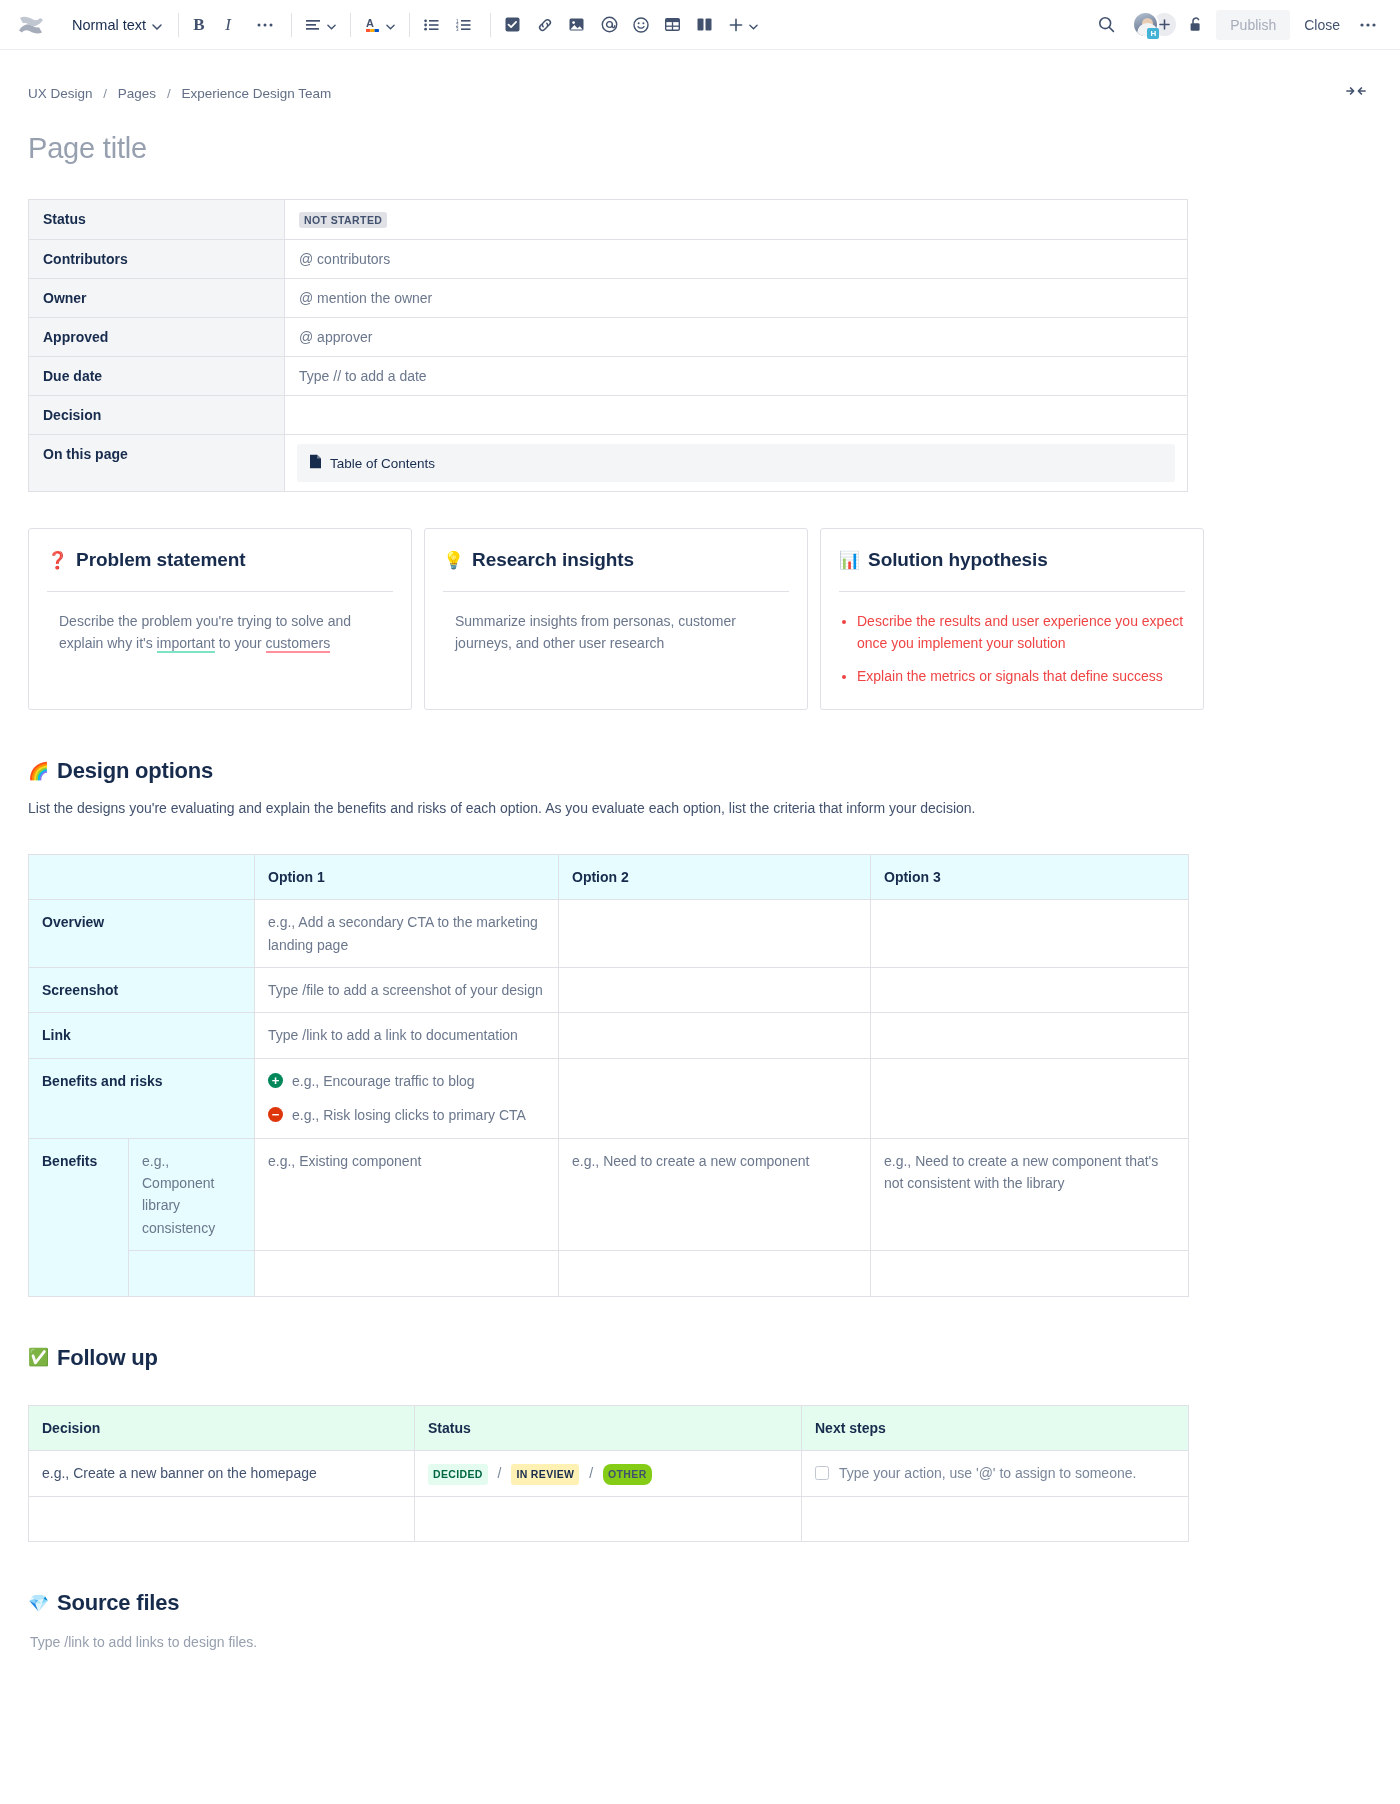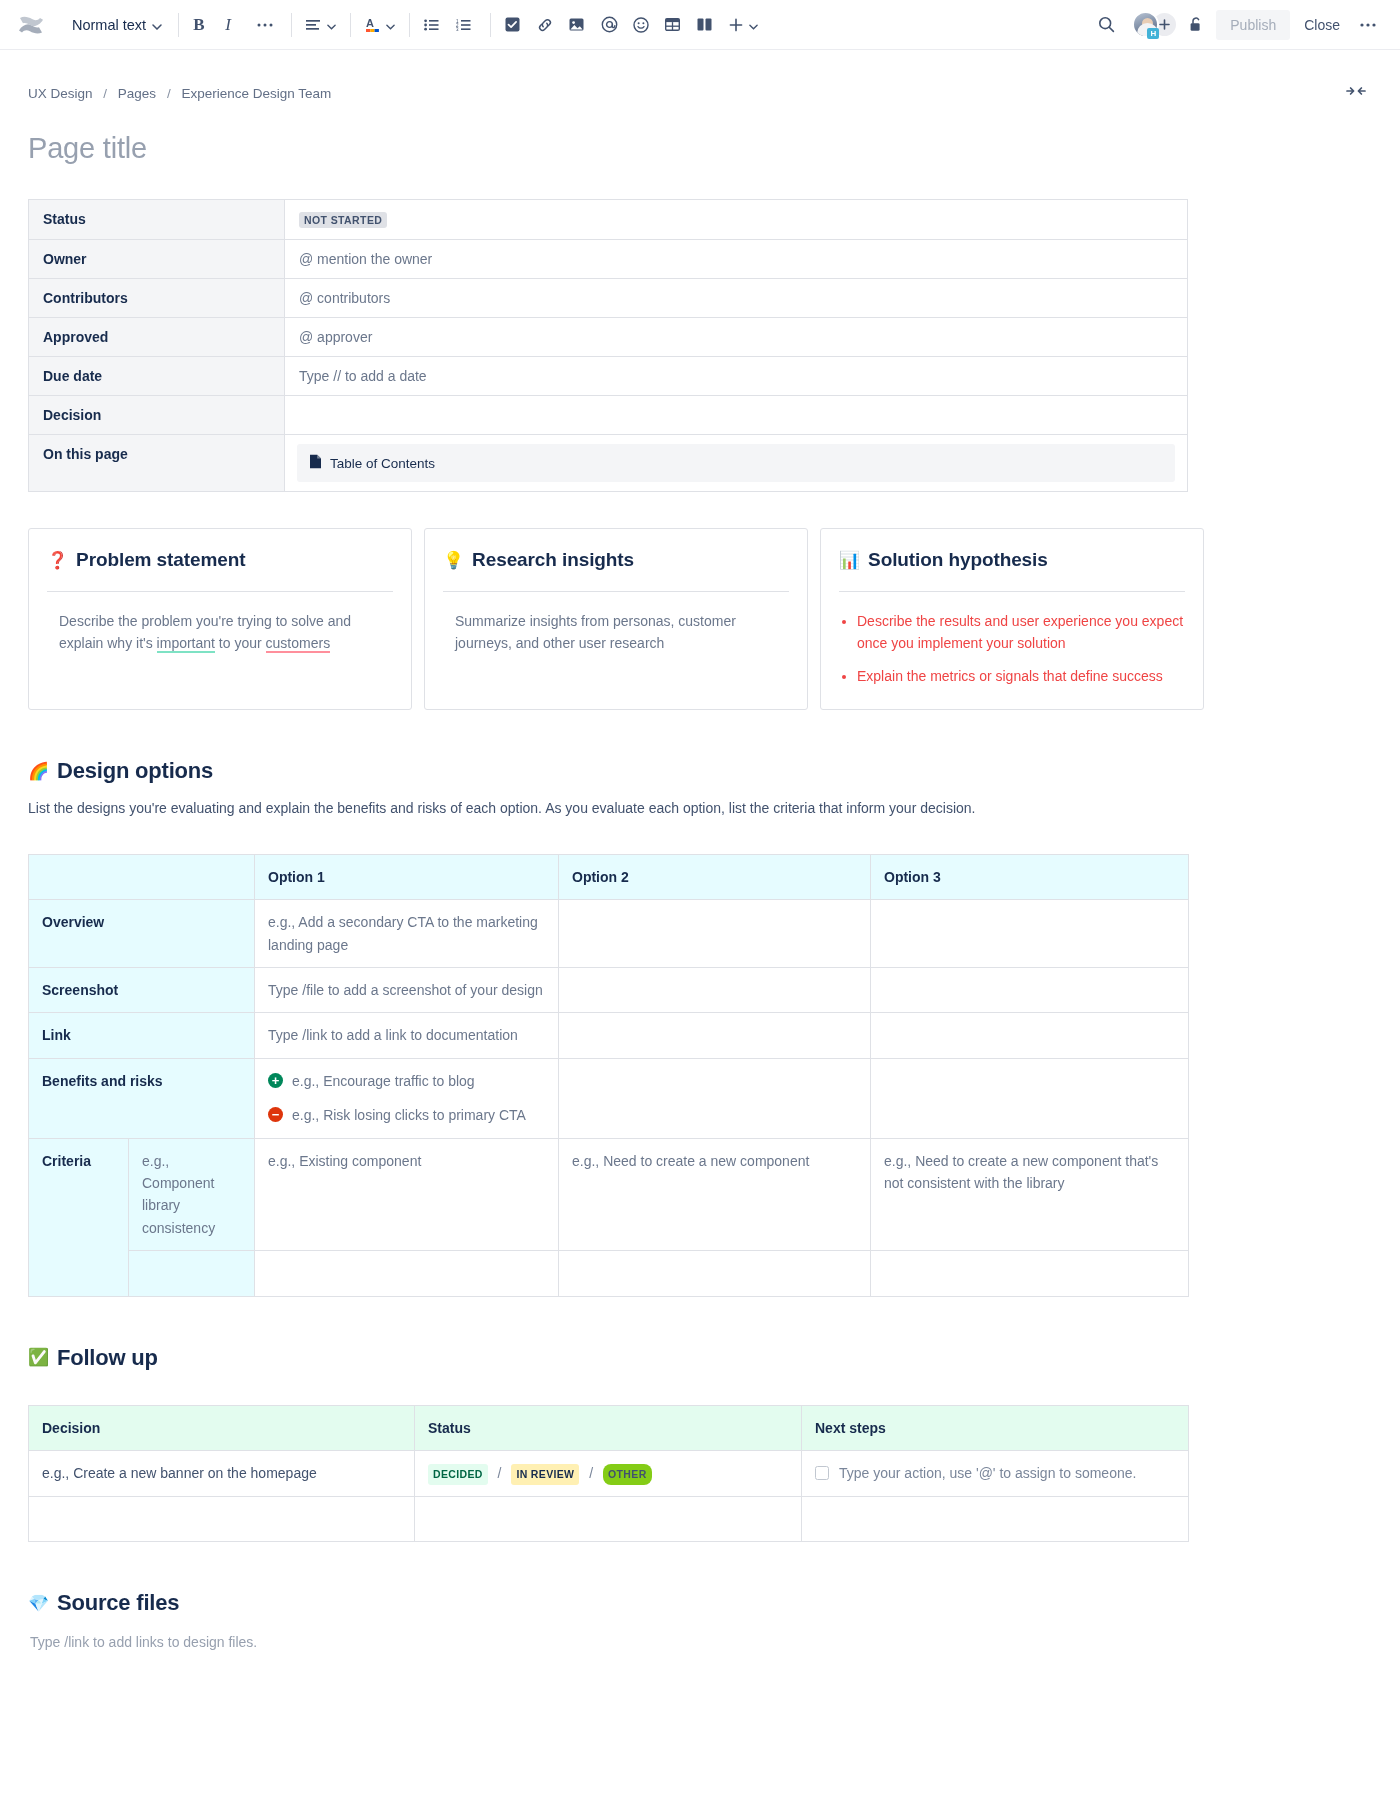--- a/index.html
+++ b/index.html
@@ -451,26 +451,26 @@
 
     <table class="tbl info-tbl">
       <tbody>
         <tr>
           <td class="lbl">Status</td>
           <td class="val">
             <span class="status-lozenge">NOT STARTED</span>
           </td>
         </tr>
         <tr>
+          <td class="lbl">Contributors</td>
+          <td class="val">@ contributors</td>
+        </tr>
+        <tr>
           <td class="lbl">Owner</td>
           <td class="val">@ mention the owner</td>
-        </tr>
-        <tr>
-          <td class="lbl">Contributors</td>
-          <td class="val">@ contributors</td>
         </tr>
         <tr>
           <td class="lbl">Approved</td>
           <td class="val">@ approver</td>
         </tr>
         <tr>
           <td class="lbl">Due date</td>
           <td class="val">Type // to add a date</td>
         </tr>
         <tr>
@@ -580,21 +580,21 @@
             <div class="benefit-line">
               <span class="ic-minus">−</span>
               <span>e.g., Risk losing clicks to primary CTA</span>
             </div>
           </td>
           <td></td>
           <td></td>
         </tr>
 
         <tr>
-          <td class="rowlbl" rowspan="2">Criteria</td>
+          <td class="rowlbl" rowspan="2">Benefits</td>
           <td class="crit-sub">e.g., Component library consistency</td>
           <td>e.g., Existing component</td>
           <td>e.g., Need to create a new component</td>
           <td>e.g., Need to create a new component that's not consistent with the library</td>
         </tr>
         <tr>
           <td class="crit-sub">&nbsp;</td>
           <td>&nbsp;</td>
           <td>&nbsp;</td>
           <td>&nbsp;</td>

